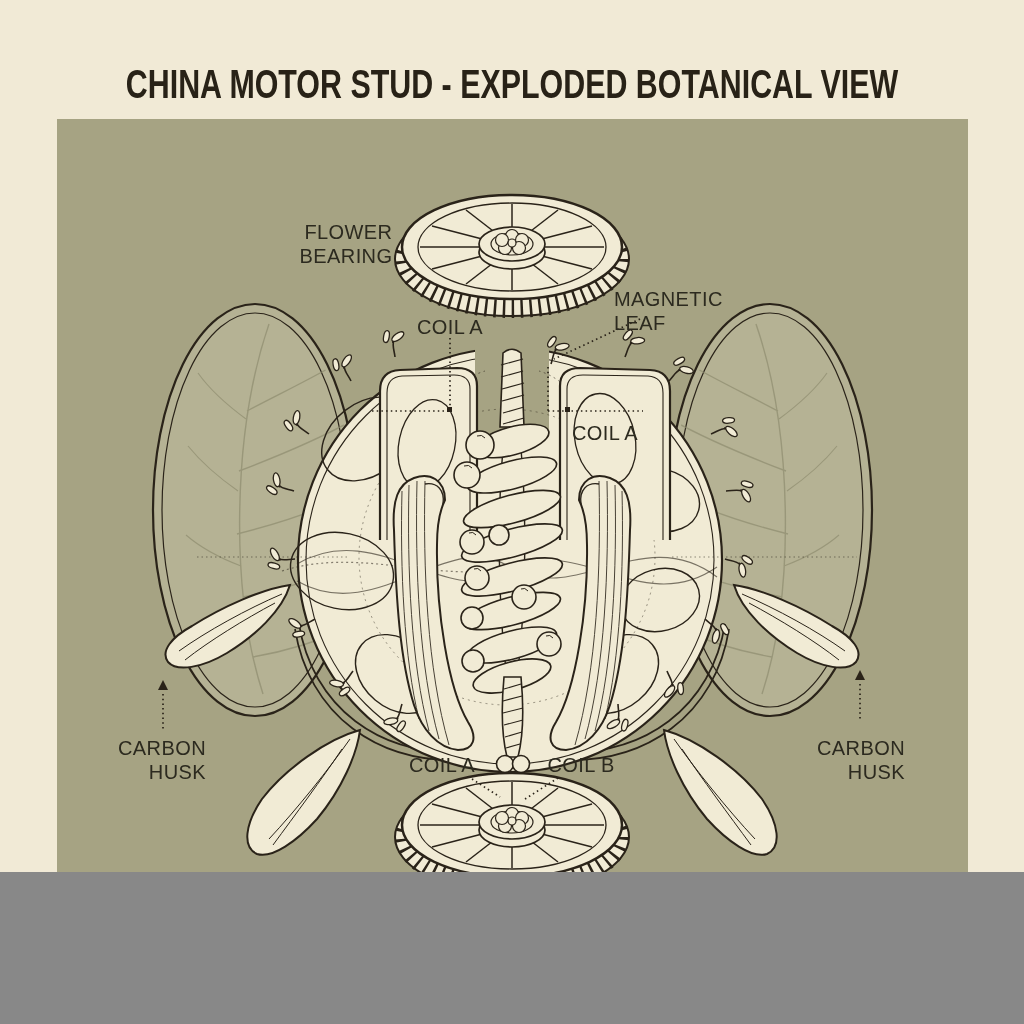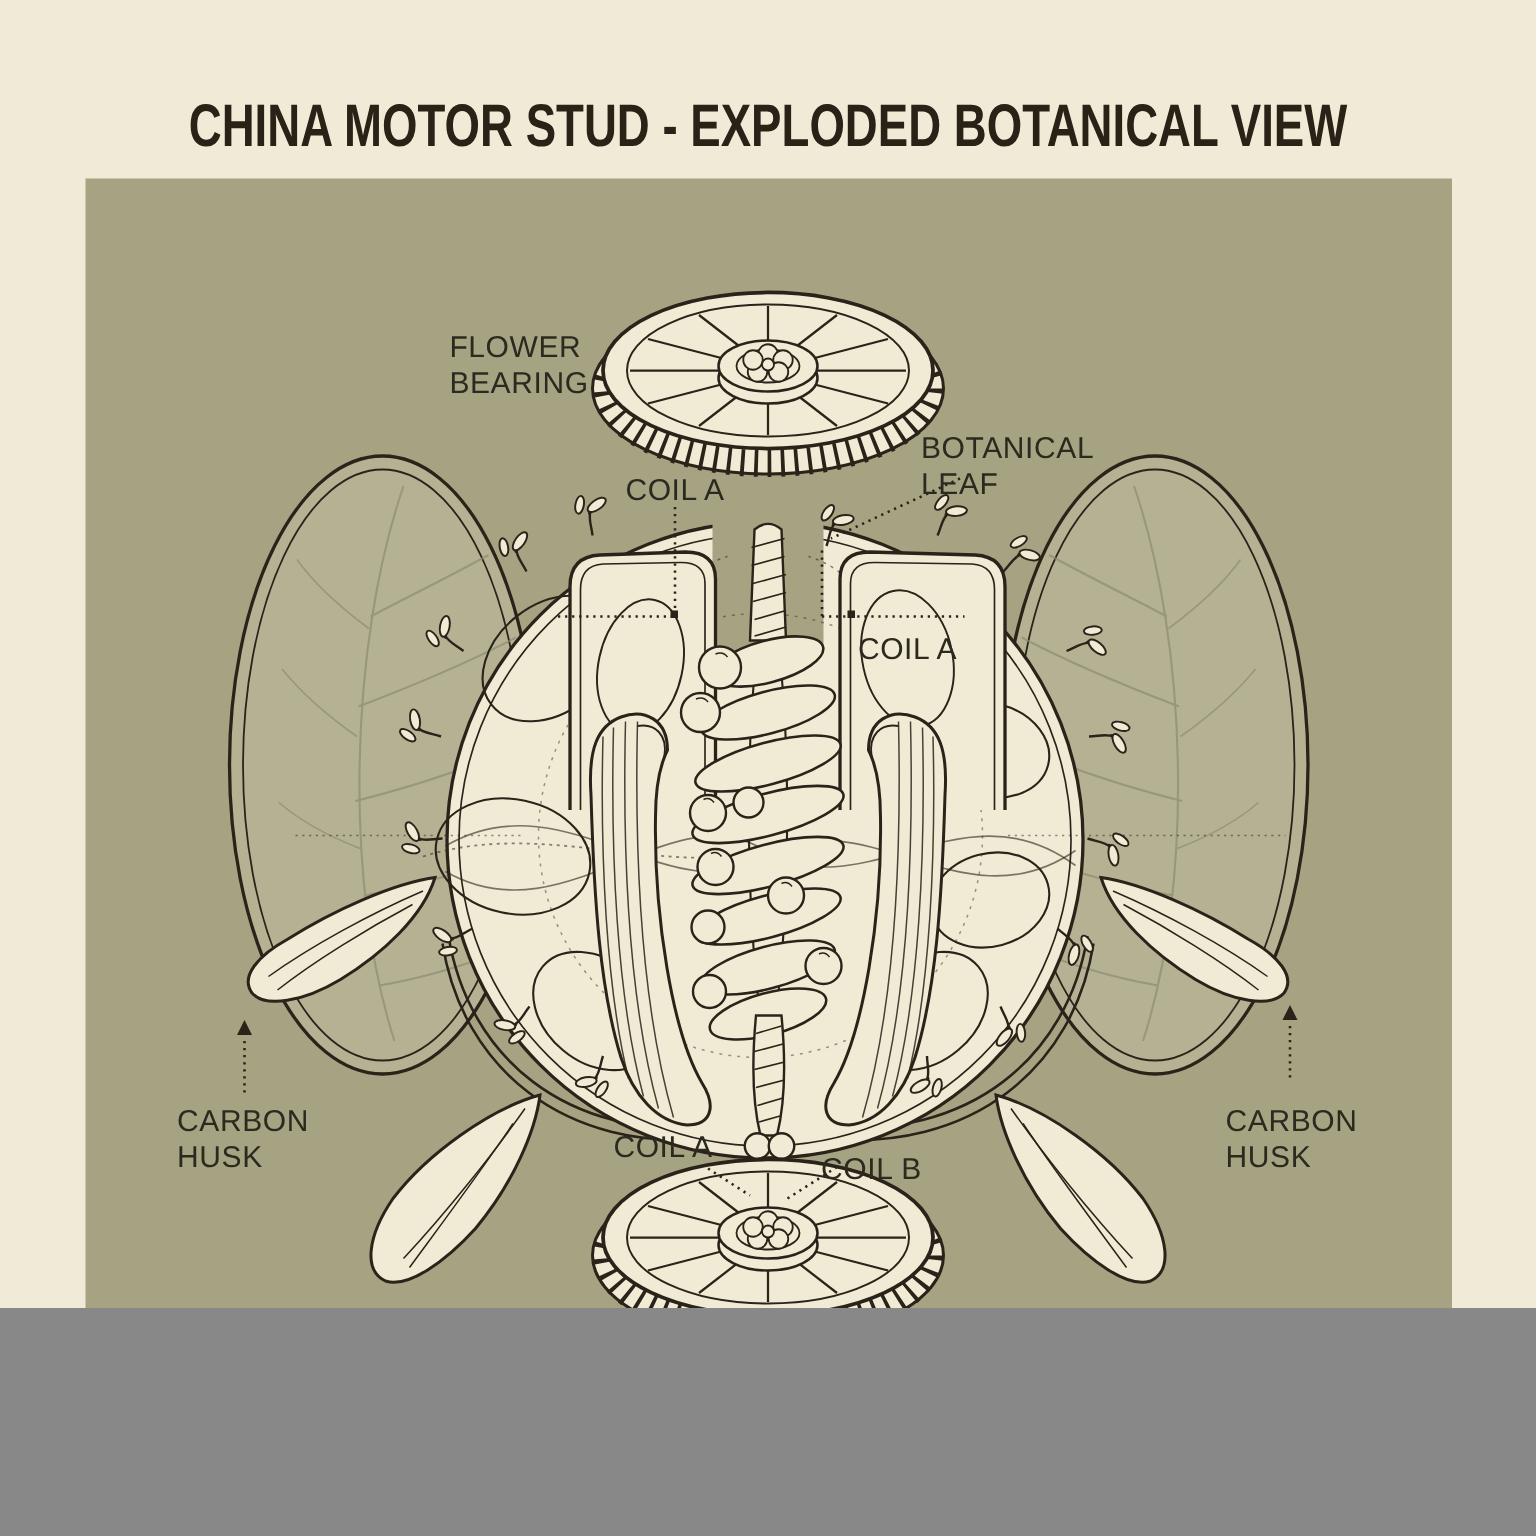--- a/index.html
+++ b/index.html
@@ -16,21 +16,21 @@
     display:inline-block;transform:scaleX(.76);transform-origin:center;
     font-size:40px;font-weight:700;letter-spacing:0;color:#282217;
   }
   .panel{
     position:absolute;left:57px;top:119px;width:911px;height:847px;
     background:var(--panel);
   }
   .panel svg{position:absolute;left:0;top:0;}
   .lbl{
     position:absolute;font-size:20px;font-weight:500;line-height:1.2;
-    letter-spacing:.4px;color:#2c2a1f;white-space:pre-line;text-align:left;
+    letter-spacing:.4px;color:#2c2a1f;white-space:pre-line;text-align:right;
     transform:translate(-50%,-50%);
   }
   .lbl.la{transform:none;text-align:left;}
 </style>
 </head>
 <body>
 
 <div class="canvas">
 
   <div class="title-wrap">
@@ -280,24 +280,24 @@
       <g fill="#2a2319">
         <rect x="390" y="288" width="5" height="5"></rect>
         <rect x="508" y="288" width="5" height="5"></rect>
         <path d="M106,561 l5,10 h-10 z"></path>
         <path d="M803,551 l5,10 h-10 z"></path>
       </g>
     </svg>
 
     <div class="lbl" style="left:289px;top:125px;">FLOWER
 BEARING</div>
-    <div class="lbl la" style="left:557px;top:168px;">BOTANICAL
+    <div class="lbl la" style="left:557px;top:168px;">MAGNETIC
 LEAF</div>
     <div class="lbl" style="left:393px;top:208px;">COIL A</div>
     <div class="lbl" style="left:548px;top:314px;">COIL A</div>
     <div class="lbl" style="left:385px;top:646px;">COIL A</div>
-    <div class="lbl" style="left:524px;top:646px;margin-top:15px;">COIL B</div>
+    <div class="lbl" style="left:524px;top:646px;">COIL B</div>
     <div class="lbl" style="left:105px;top:641px;">CARBON
 HUSK</div>
     <div class="lbl" style="left:804px;top:641px;">CARBON
 HUSK</div>
   </div>
 </div>
 
 </body></html>

